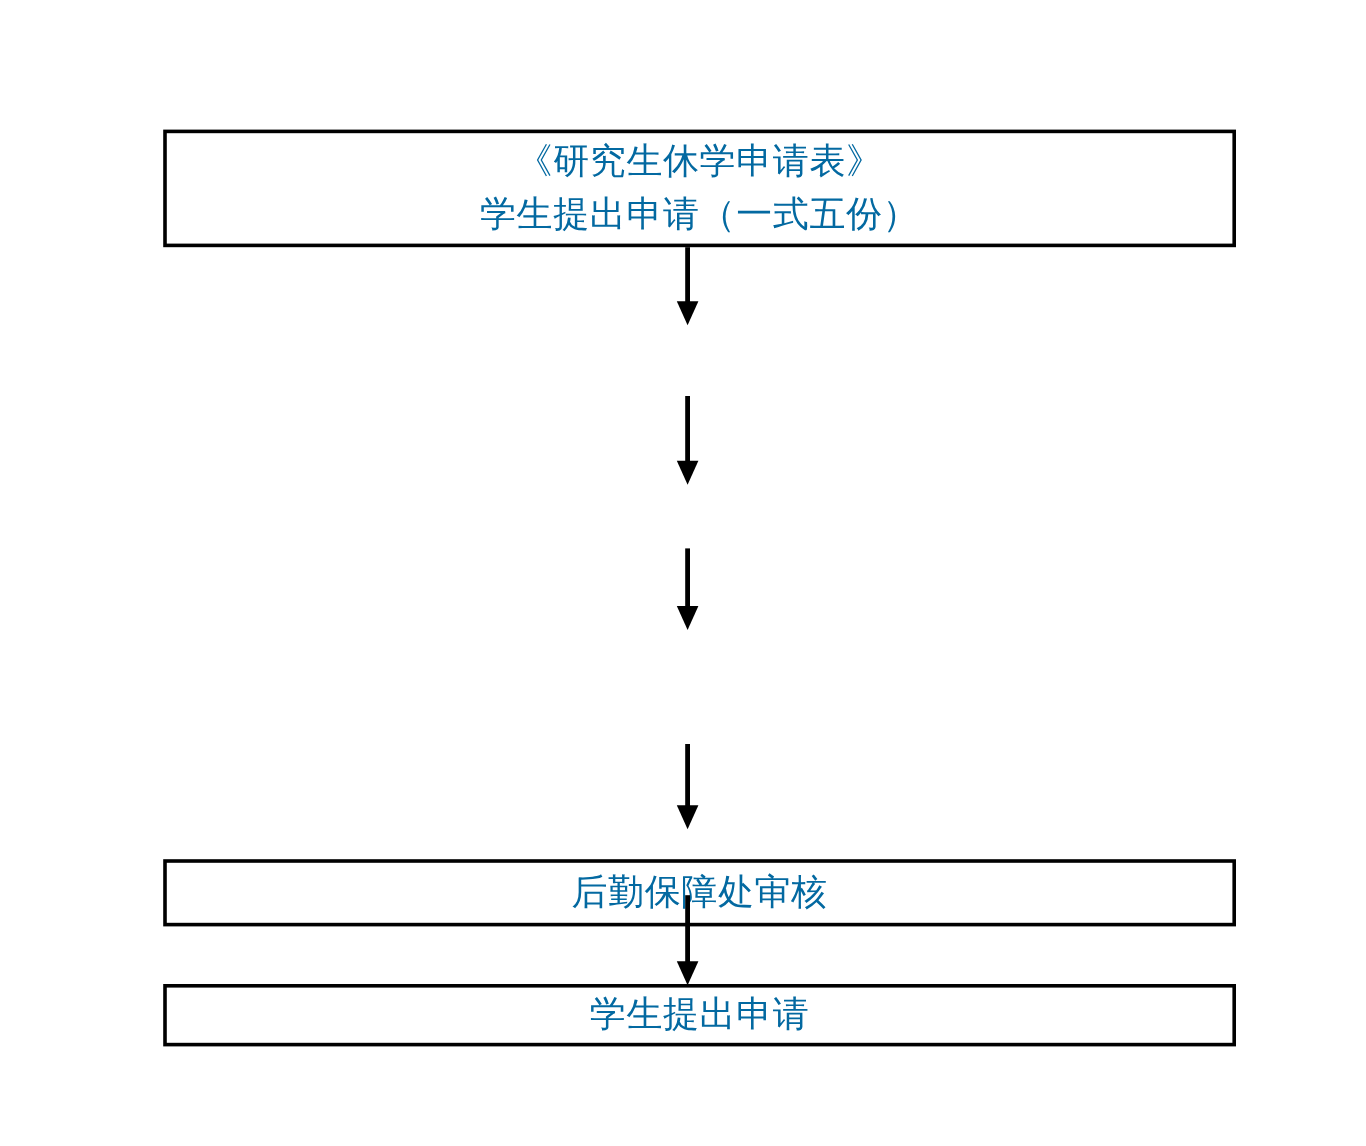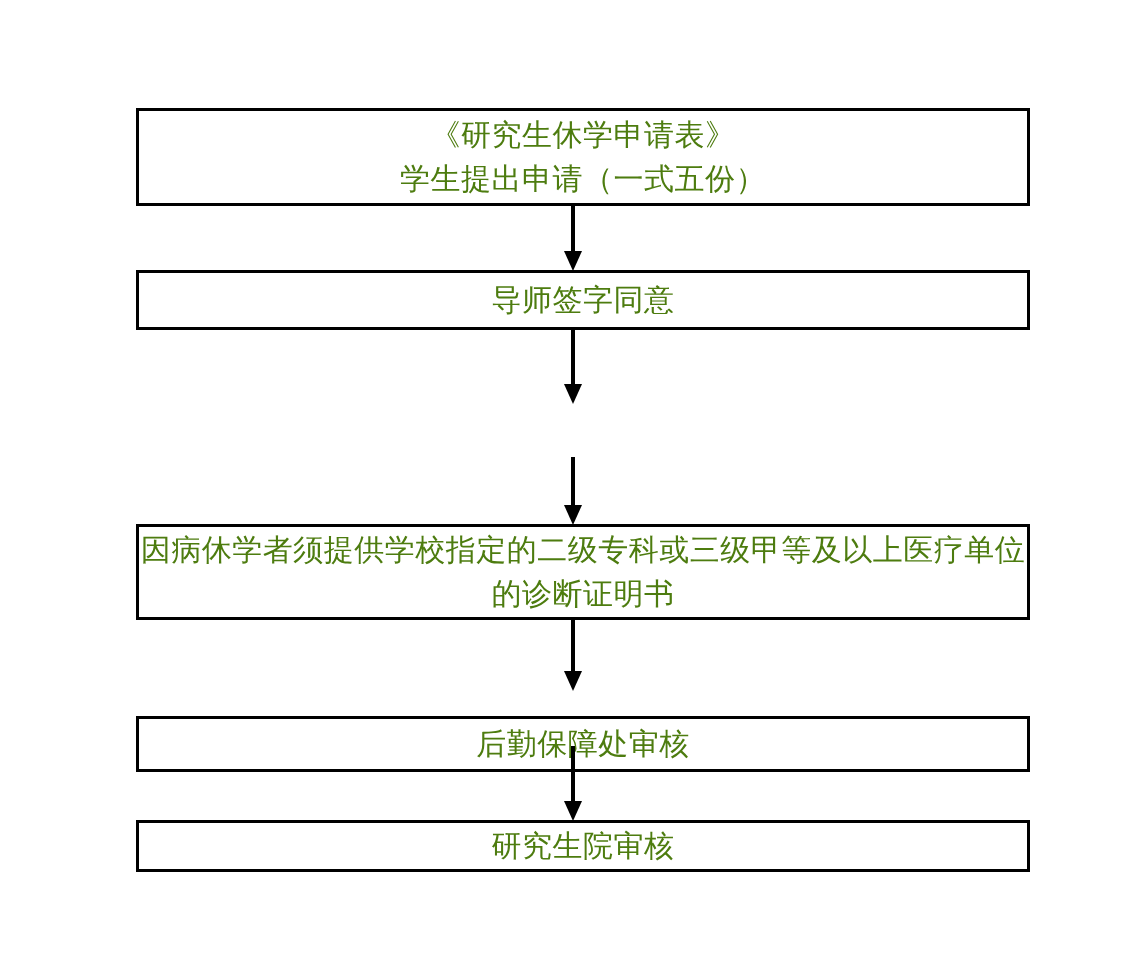--- a/index.html
+++ b/index.html
@@ -35,21 +35,21 @@
     text-align: center;
   }
 
   .node-label {
     display: block;
     width: 100%;
     font-family: "DejaVu Serif", "Liberation Serif", serif;
     font-size: 30px;
     line-height: 44px;
     letter-spacing: 0.5px;
-    color: #4d7c0f;
+    color: #0369a1;
     white-space: pre-line;
     text-align: center;
   }
 
   
   .node.n1 { top: 108px;  height: 98px; }
   .node.n2 { top: 270px;  height: 60px; }
   .node.n3 { top: 403px;  height: 54px; }
   .node.n4 { top: 524px;  height: 96px; }
   .node.n5 { top: 716px;  height: 56px; }
@@ -100,50 +100,44 @@
   <div class="node n1">
     <span class="node-label">《研究生休学申请表》
 学生提出申请（一式五份）</span>
   </div>
 
   <div class="arrow a1">
     <div class="shaft"></div>
     <div class="head"></div>
   </div>
 
-  <div class="node n2">
-    <span class="node-label">导师签字同意</span>
-  </div>
 
   <div class="arrow a2">
     <div class="shaft"></div>
     <div class="head"></div>
   </div>
 
 
   <div class="arrow a3">
     <div class="shaft"></div>
     <div class="head"></div>
   </div>
 
-  <div class="node n4">
-    <span class="node-label">因病休学者须提供学校指定的二级专科或三级甲等及以上医疗单位的诊断证明书</span>
-  </div>
 
   <div class="arrow a4">
     <div class="shaft"></div>
     <div class="head"></div>
   </div>
 
   <div class="node n5">
     <span class="node-label">后勤保障处审核</span>
   </div>
 
   <div class="arrow a5">
     <div class="shaft"></div>
     <div class="head"></div>
   </div>
 
   <div class="node n6">
-    <span class="node-label">研究生院审核</span>
+    <span class="node-label">学生提出申请</span>
   </div>
 
 </div>
 
 </body></html>

